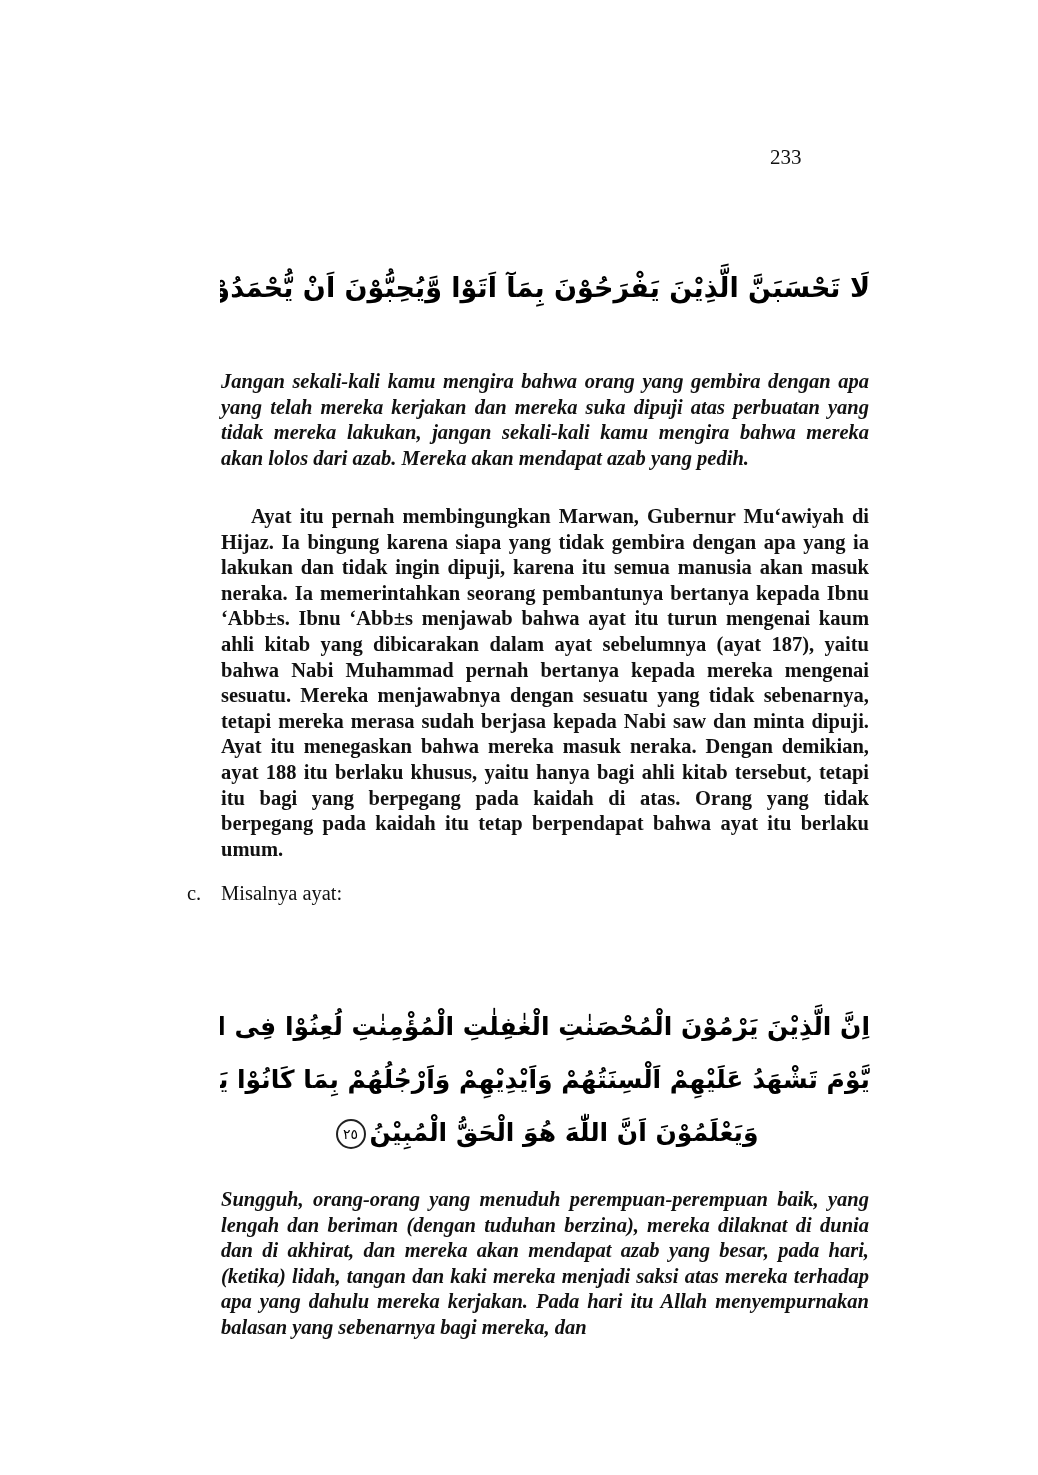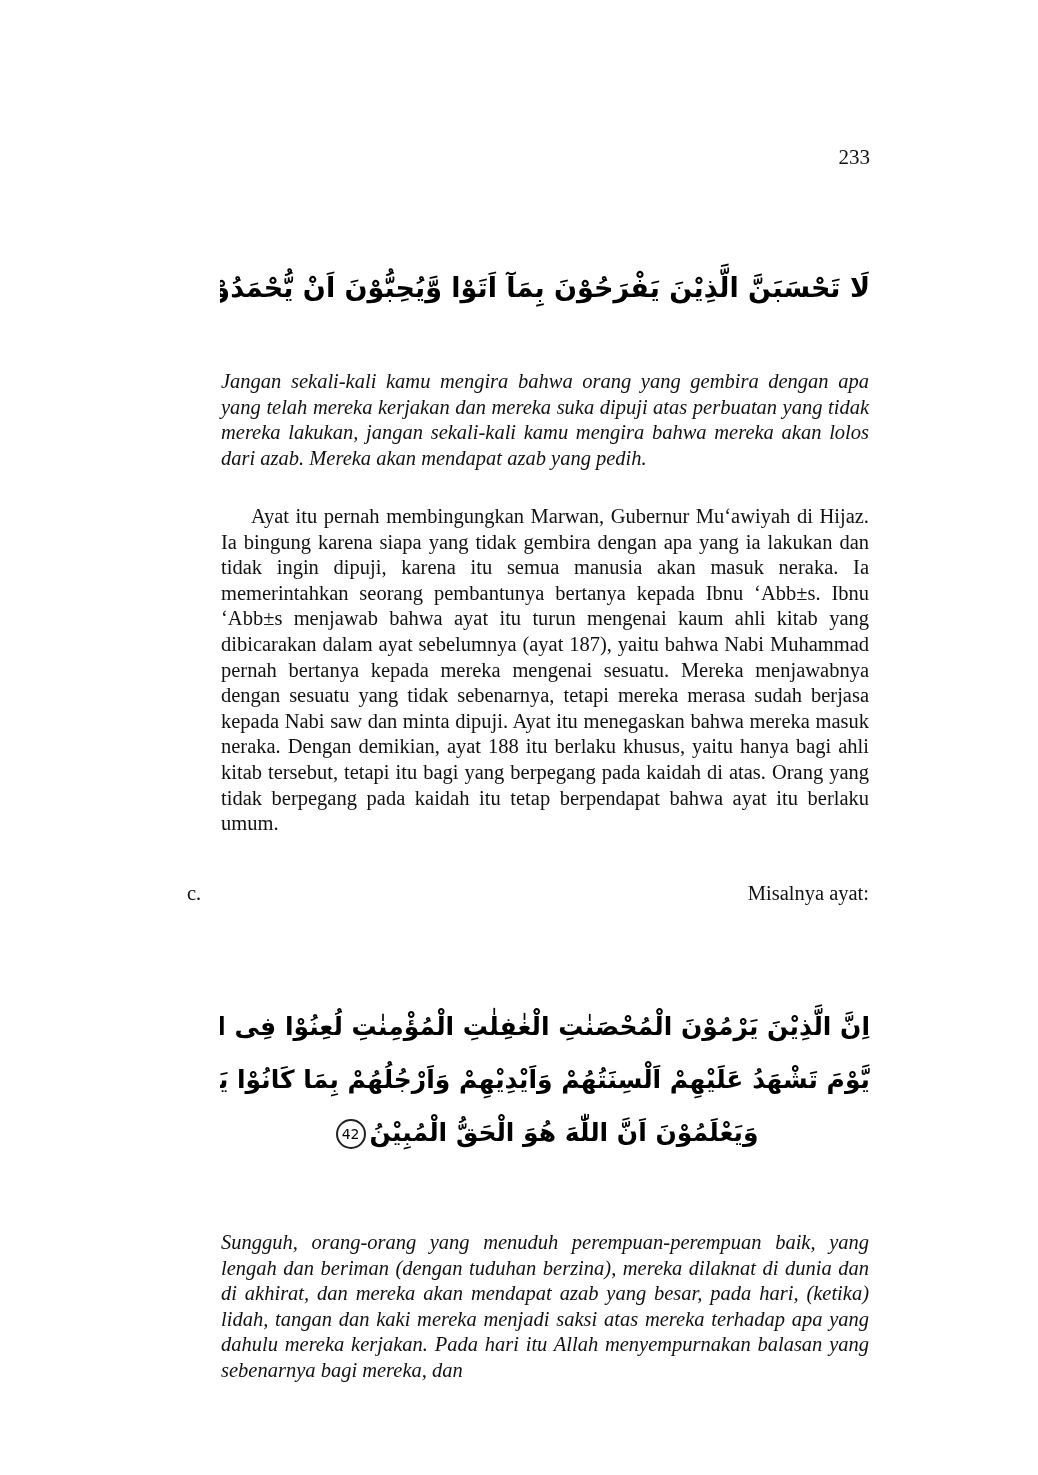--- a/index.html
+++ b/index.html
@@ -13,21 +13,20 @@
       position: relative;
       overflow: hidden;
       font-family: "Liberation Serif", "DejaVu Serif", serif;
       color: #111111;
     }
     .page-number {
       position: absolute;
       top: 144px;
       left: 770px;
       width: 100px;
-      text-align: right;
       font-size: 21px;
       line-height: 26px;
     }
     .arabic-block {
       position: absolute;
       left: 220px;
       width: 650px;
       direction: rtl;
       font-family: "DejaVu Sans", sans-serif;
       font-weight: bold;
@@ -70,20 +69,21 @@
       vertical-align: middle;
     }
     .para {
       position: absolute;
       left: 221px;
       width: 648px;
       font-size: 20.5px;
       line-height: 25.6px;
       text-align: justify;
       margin: 0;
+      font-weight: bold;
     }
     .italic {
       font-style: italic;
     }
     .translation-1 {
       top: 369px;
     }
     .citation {
       font-style: normal;
       display: block;
@@ -106,24 +106,24 @@
       left: 0;
       top: 0;
       width: 34px;
     }
     .list-body {
       margin-left: 34px;
       text-align: justify;
     }
     .list-example {
       display: block;
-      text-align: right;
+      text-align: left;
     }
     .translation-2 {
-      top: 1230px;
+      top: 1187px;
     }
   </style>
 </head>
 <body>
 
 <div class="page-number">233</div>
 
 <div class="arabic-block arabic-1">
   <span class="arabic-line">لَا تَحْسَبَنَّ الَّذِيْنَ يَفْرَحُوْنَ بِمَآ اَتَوْا وَّيُحِبُّوْنَ اَنْ يُّحْمَدُوْا بِمَا لَمْ يَفْعَلُوْا فَلَا تَحْسَبَنَّهُمْ بِمَفَازَةٍ مِّنَ</span>
 </div>
@@ -137,16 +137,16 @@
 <div class="list-item">
   <span class="list-marker">c.</span>
   <div class="list-body">
     <span class="list-example">Misalnya ayat:</span>
   </div>
 </div>
 
 <div class="arabic-block arabic-2">
   <span class="arabic-line"><span>اِنَّ الَّذِيْنَ يَرْمُوْنَ الْمُحْصَنٰتِ الْغٰفِلٰتِ الْمُؤْمِنٰتِ لُعِنُوْا فِى الدُّنْيَا وَالْاٰخِرَةِۖ وَلَهُمْ عَذَابٌ عَظِيْمٌ</span></span>
   <span class="arabic-line"><span>يَّوْمَ تَشْهَدُ عَلَيْهِمْ اَلْسِنَتُهُمْ وَاَيْدِيْهِمْ وَاَرْجُلُهُمْ بِمَا كَانُوْا يَعْمَلُوْنَ</span></span>
-  <span class="arabic-line"><span>وَيَعْلَمُوْنَ اَنَّ اللّٰهَ هُوَ الْحَقُّ الْمُبِيْنُ</span><span class="verse-marker">42</span></span>
+  <span class="arabic-line"><span>وَيَعْلَمُوْنَ اَنَّ اللّٰهَ هُوَ الْحَقُّ الْمُبِيْنُ</span><span class="verse-marker">٢٥</span></span>
 </div>
 
 <p class="para italic translation-2">Sungguh, orang-orang yang menuduh perempuan-perempuan baik, yang lengah dan beriman (dengan tuduhan berzina), mereka dilaknat di dunia dan di akhirat, dan mereka akan mendapat azab yang besar, pada hari, (ketika) lidah, tangan dan kaki mereka menjadi saksi atas mereka terhadap apa yang dahulu mereka kerjakan. Pada hari itu Allah menyempurnakan balasan yang sebenarnya bagi mereka, dan</p>
 
 </body></html>

